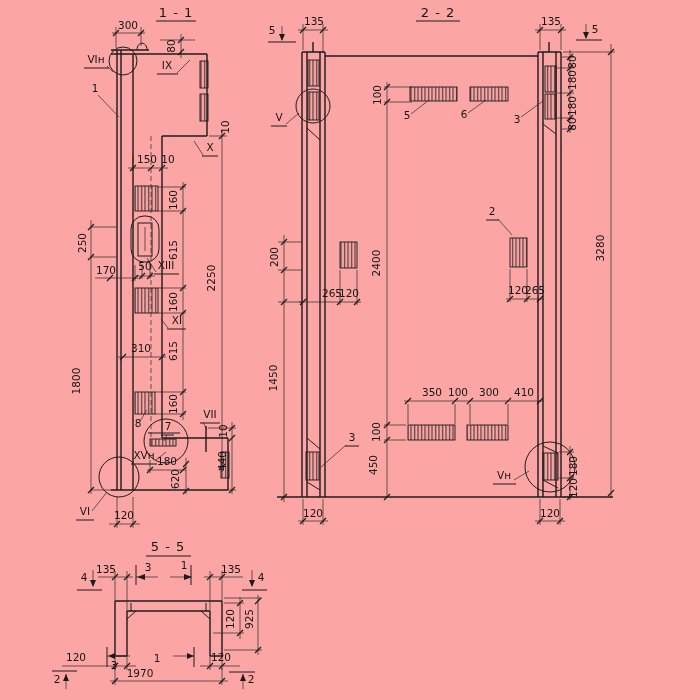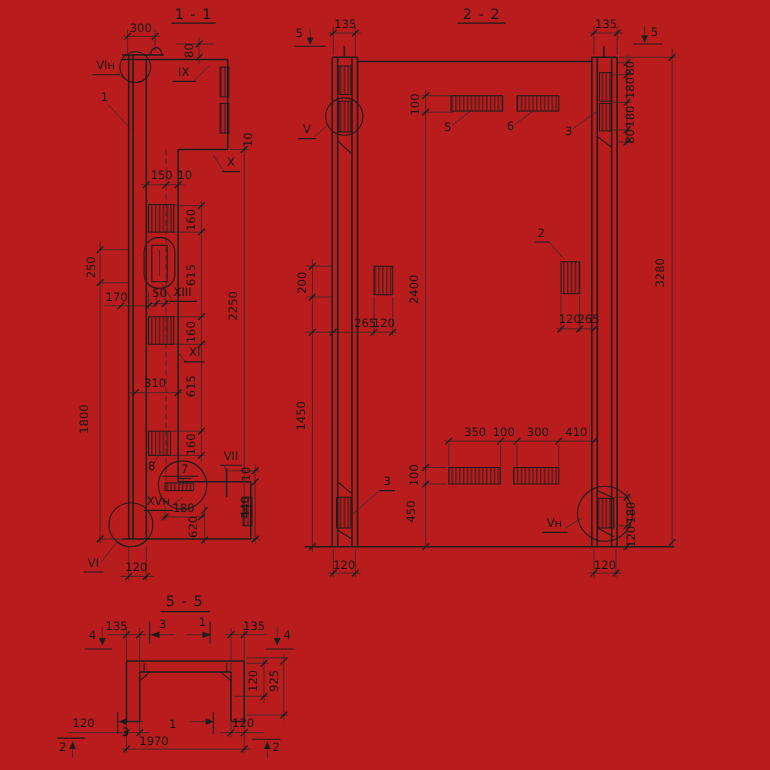--- a/index.html
+++ b/index.html
@@ -1,16 +1,16 @@
 <!DOCTYPE html>
 <html><head>
 <meta charset="utf-8">
 <style>
   html,body{margin:0;padding:0;background:#ffffff;}
-  .stage{position:relative;width:700px;height:700px;background:#b91c1c;overflow:hidden;
+  .stage{position:relative;width:700px;height:700px;background:#fca5a5;overflow:hidden;
          font-family:"DejaVu Sans", sans-serif;}
   svg{position:absolute;left:0;top:0;}
   text{fill:#151515;font-family:"DejaVu Sans", sans-serif;font-size:10.5px;}
   .ttl{font-size:13px;letter-spacing:1px;}
   .ol{stroke:#1c1c1c;stroke-width:1.4;fill:none;}
   .ml{stroke:#1c1c1c;stroke-width:1;fill:none;}
   .tl{stroke:#2a2a2a;stroke-width:0.7;fill:none;}
   .tk{stroke:#1c1c1c;stroke-width:1.2;fill:none;}
   .dash{stroke-dasharray:5 3;}
   .hr{stroke:#1c1c1c;stroke-width:0.9;fill:url(#hv);}

